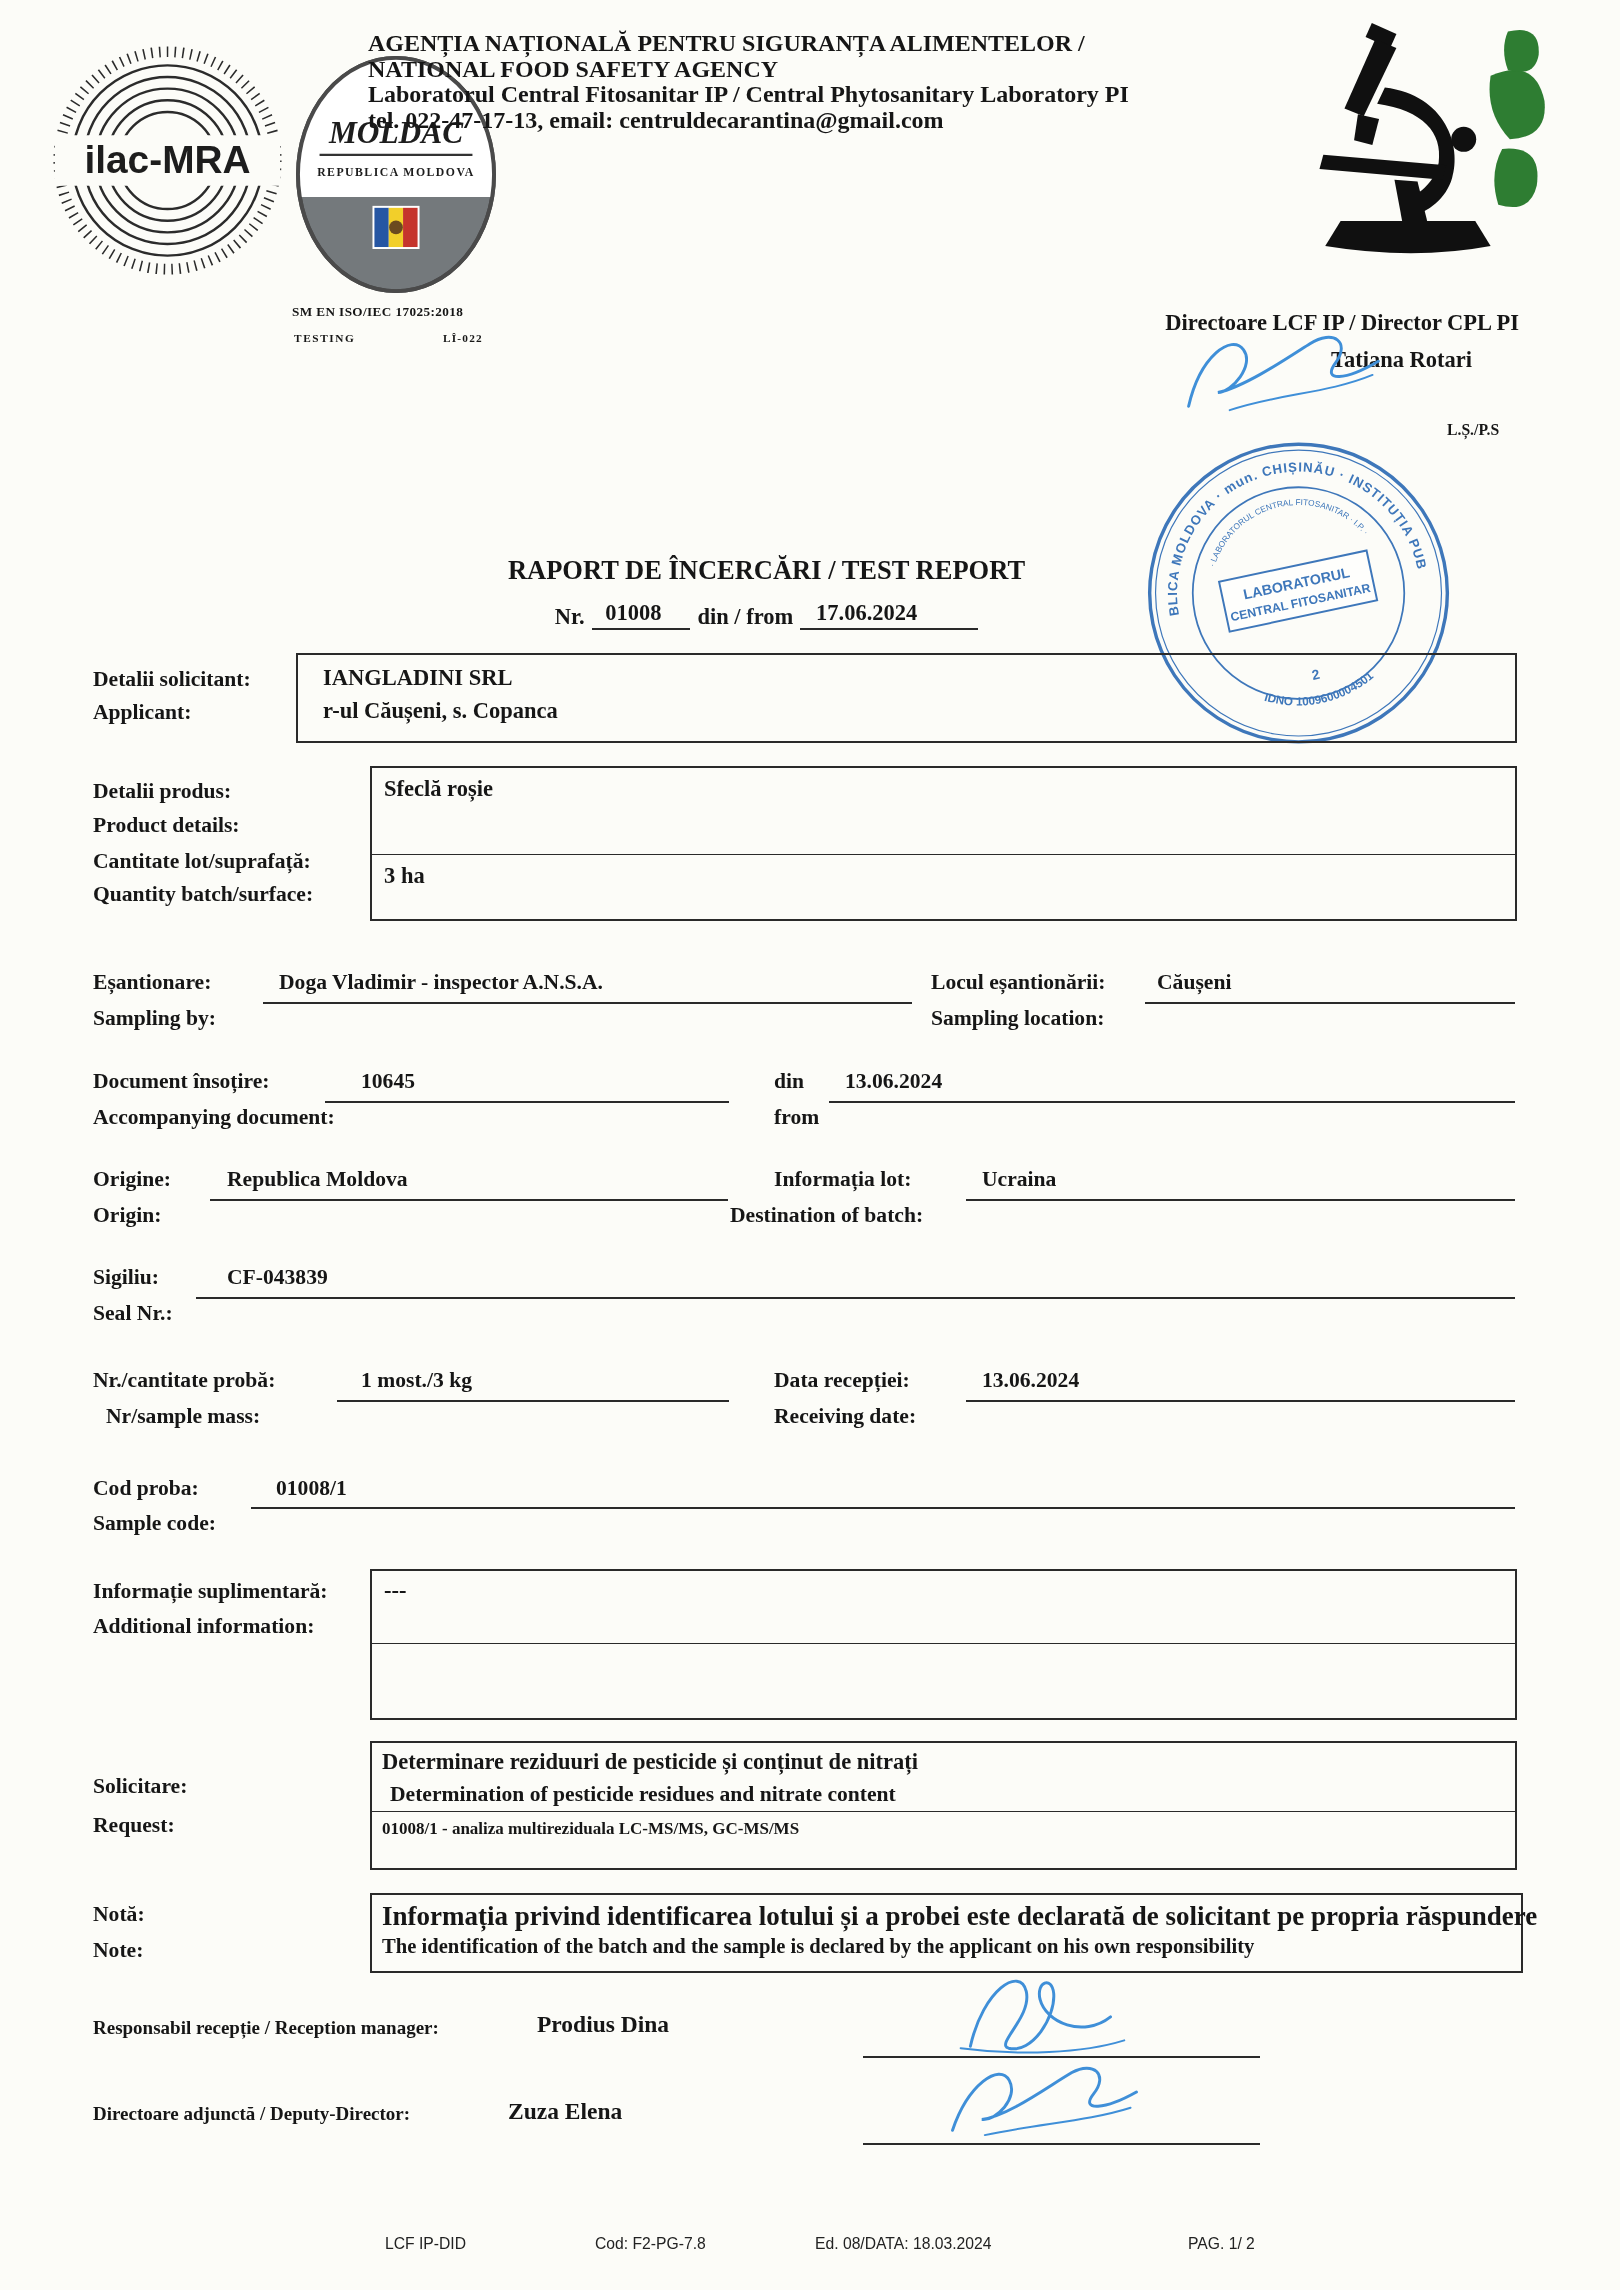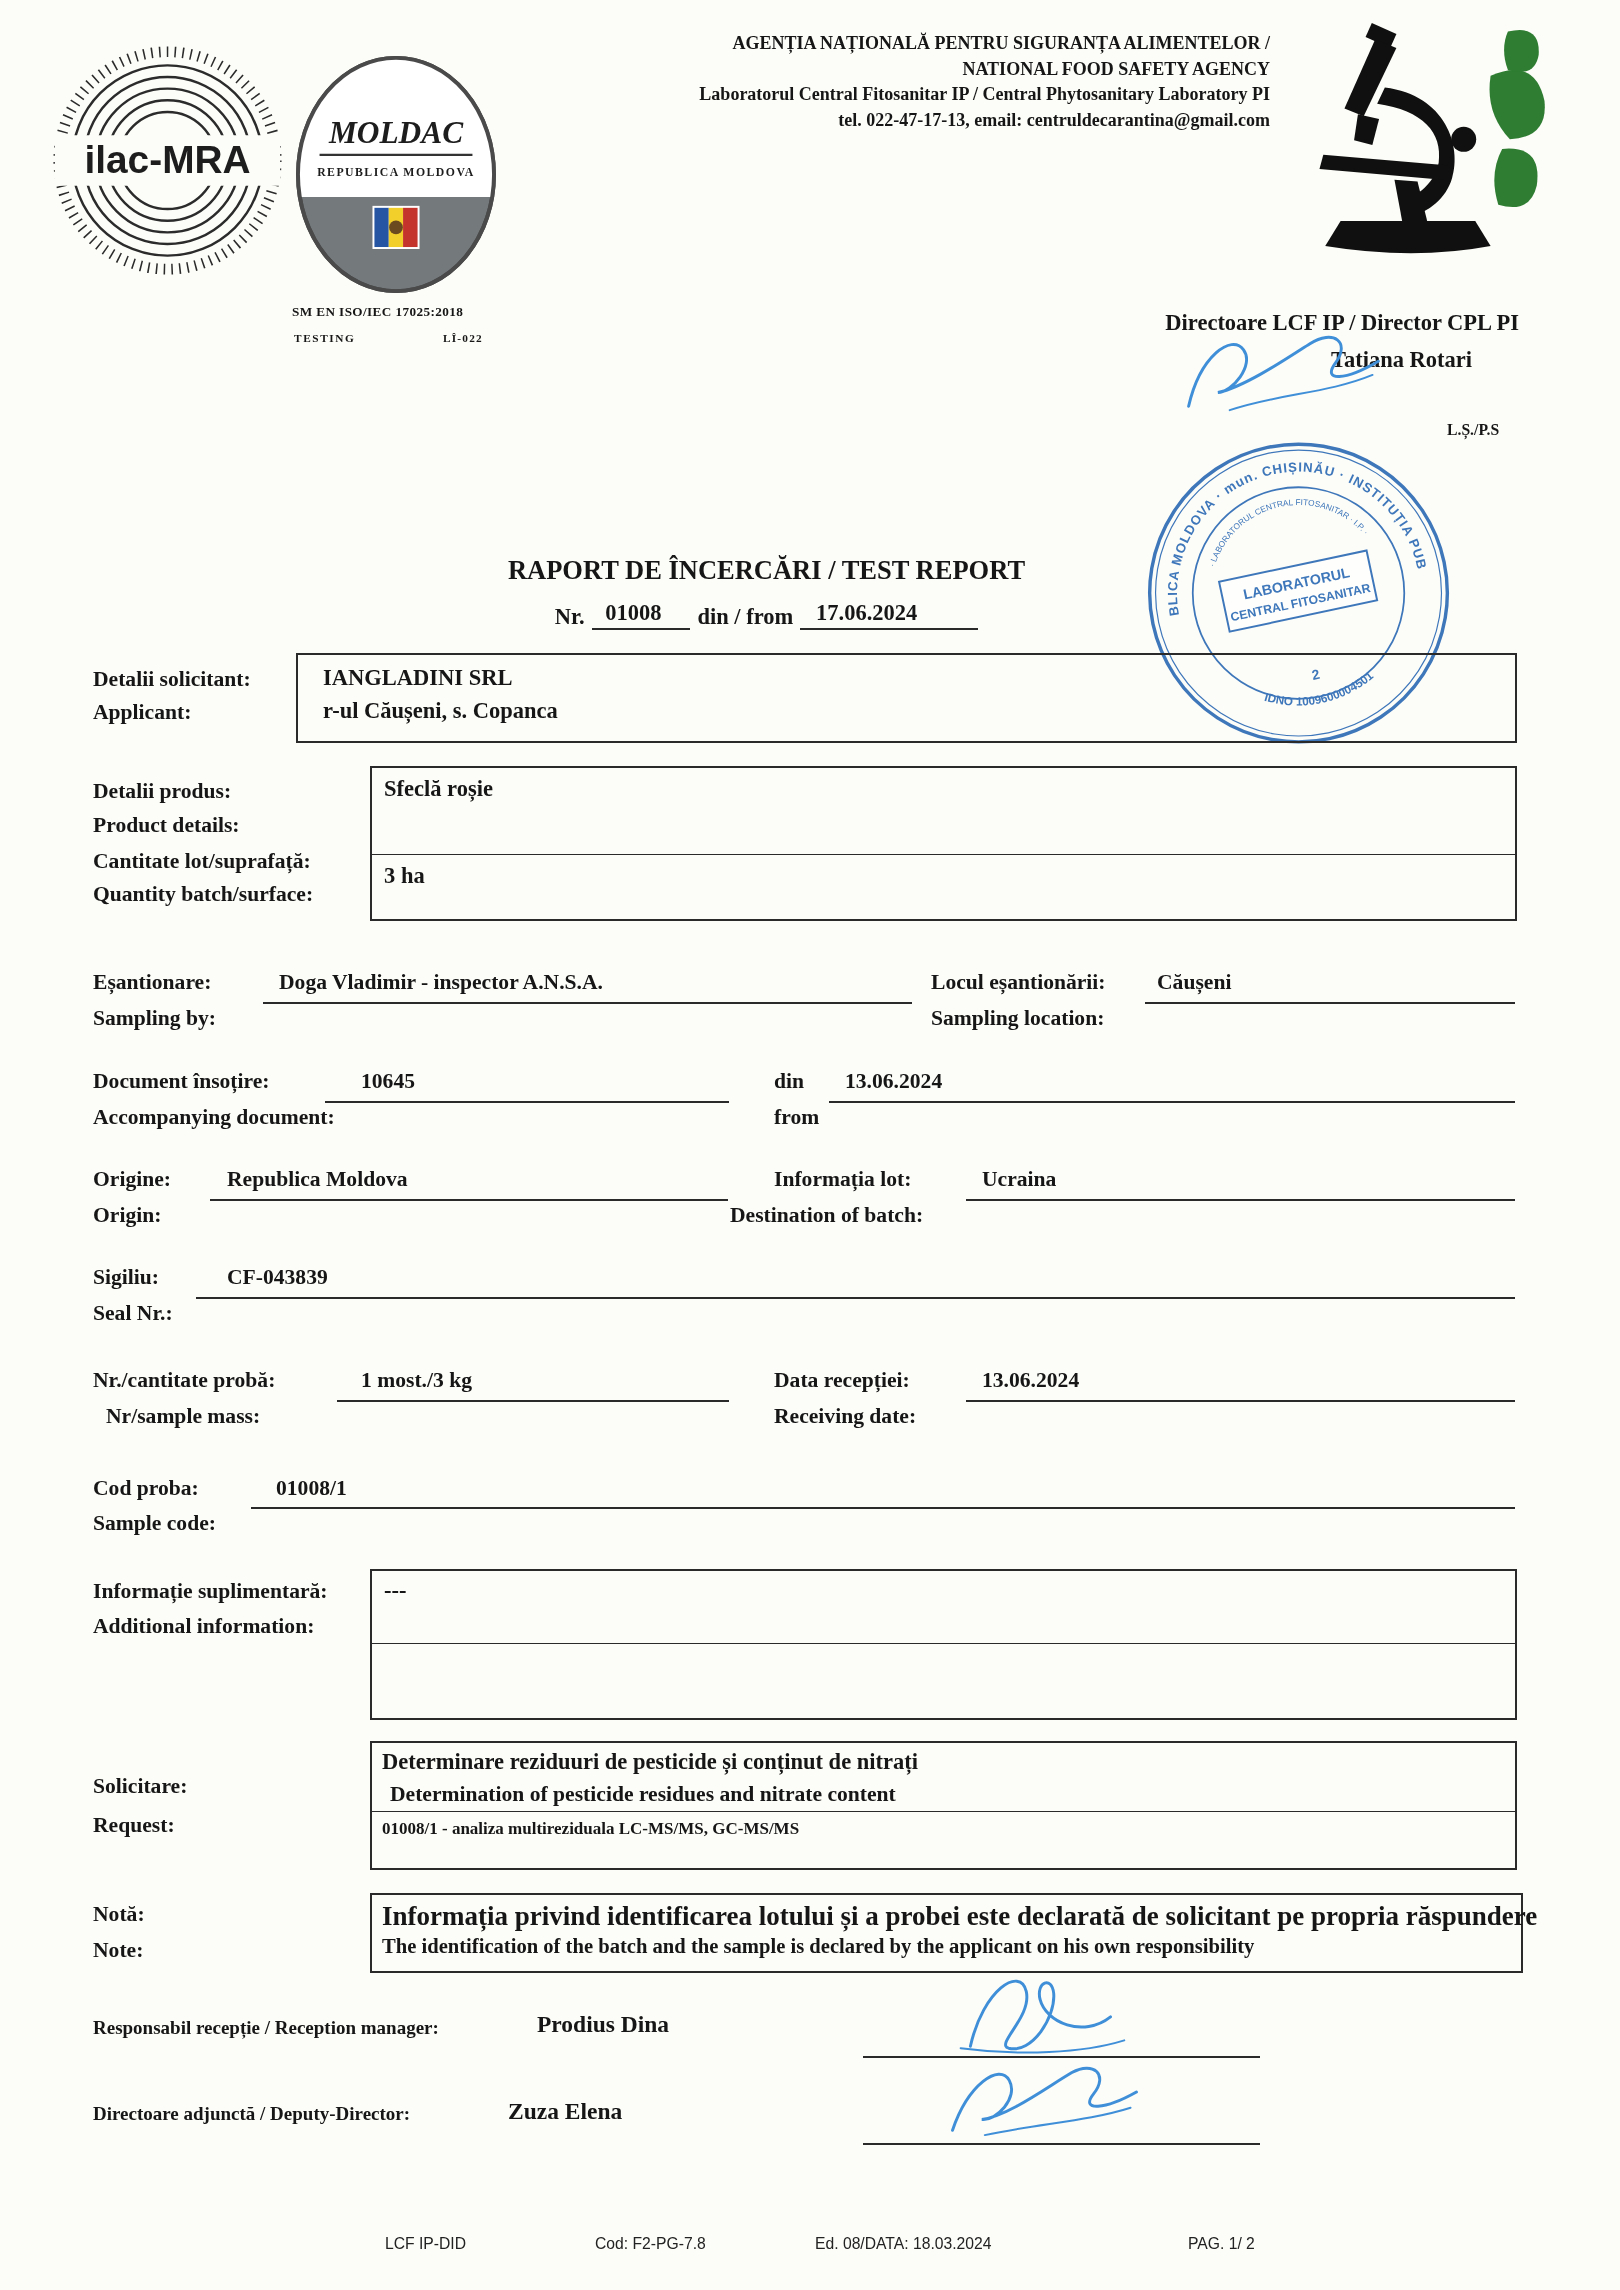--- a/index.html
+++ b/index.html
@@ -6,21 +6,21 @@
   html,body { background:#e8e8e4; }
   .page {
     position:relative; width:1620px; height:2291px; margin:0 auto;
     background:#fcfcf8; color:#161616;
     font-family:"Liberation Serif", serif; overflow:hidden;
   }
   .abs { position:absolute; }
   .lbl, .val { position:absolute; font-weight:bold; font-size:21.6px; white-space:nowrap; }
   .rule { position:absolute; border-top:2px solid #2a2a2a; height:0; }
   .box { position:absolute; border:2px solid #2a2a2a; }
-  .hdr-line { text-align:right; font-weight:bold; font-size:18px; line-height:25.5px; white-space:nowrap; }
+  .hdr-line { text-align:left; font-weight:bold; font-size:24px; line-height:25.5px; white-space:nowrap; }
   .sig { stroke:#3f8fd8; fill:none; stroke-linecap:round; }
   .footer-item { position:absolute; font-family:"Liberation Sans", sans-serif; font-size:15.7px; color:#222; white-space:nowrap; }
 </style>
 </head>
 <body>
 
 <div class="page">
 
   <svg class="abs" style="left:51px;top:37px" width="233" height="247" viewBox="0 0 240 252">
     <g fill="none" stroke="#2b2b2b">

